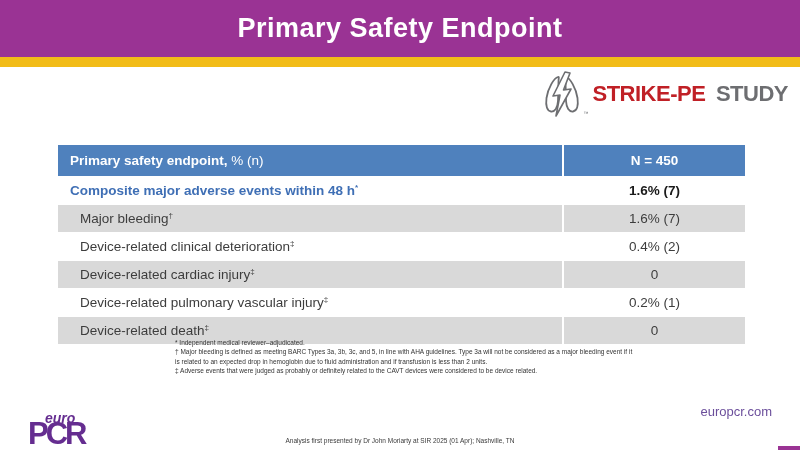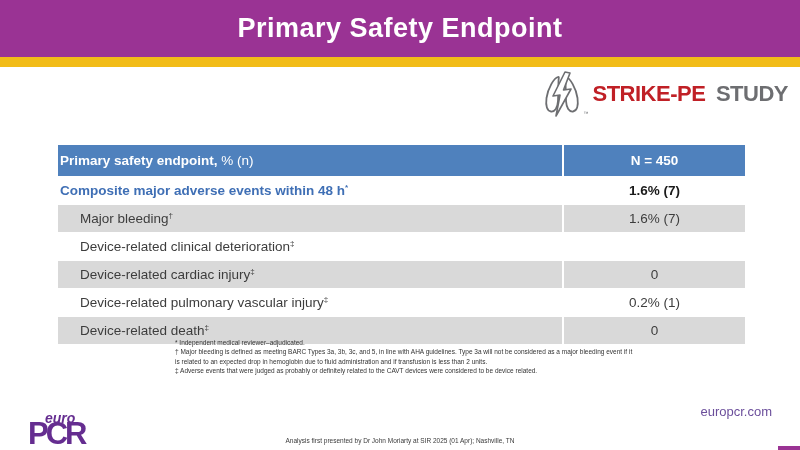--- a/index.html
+++ b/index.html
@@ -35,21 +35,21 @@
     position:absolute; left:58px; top:145px; width:687px;
     font-size:13.5px; color:#3d3d3d;
   }
   .trow { display:flex; align-items:center; height:27px; border-top:1px solid #ffffff; }
   .trow.head { height:31px; background:#4f81bd; color:#ffffff; border-top:none; }
   .trow.head .cell-label { font-weight:bold; }
   .trow.head .suffix { font-weight:normal; }
   .trow.shade { background:#d9d9d9; }
   .trow.composite { background:#ffffff; color:#3f6fb5; font-weight:bold; }
   .trow.composite .cell-value { color:#1a1a1a; font-weight:bold; }
-  .cell-label { flex:1; padding-left:2px; }
+  .cell-label { flex:1; padding-left:12px; }
   .cell-label.indent { padding-left:14px;margin-left:8px; }
   .cell-value { width:181px; text-align:center; border-left:2px solid #ffffff; align-self:stretch;
                 display:flex; align-items:center; justify-content:center; }
   sup { font-size:8px; line-height:0; }
   
   .footnotes {
     position:absolute; left:175px; top:338px; width:458px;
     font-size:6.5px; line-height:1.45; color:#333333;
   }
   
@@ -106,20 +106,21 @@
       <div class="cell-value">1.6% (7)</div>
     </div>
 
     <div class="trow shade">
       <div class="cell-label indent"><span class="label-text">Major bleeding</span><sup>†</sup></div>
       <div class="cell-value">1.6% (7)</div>
     </div>
 
     <div class="trow">
       <div class="cell-label indent"><span class="label-text">Device-related clinical deterioration</span><sup>‡</sup></div>
+      <div class="cell-value">0.4% (2)</div>
     </div>
 
     <div class="trow shade">
       <div class="cell-label indent"><span class="label-text">Device-related cardiac injury</span><sup>‡</sup></div>
       <div class="cell-value">0</div>
     </div>
 
     <div class="trow">
       <div class="cell-label indent"><span class="label-text">Device-related pulmonary vascular injury</span><sup>‡</sup></div>
       <div class="cell-value">0.2% (1)</div>

